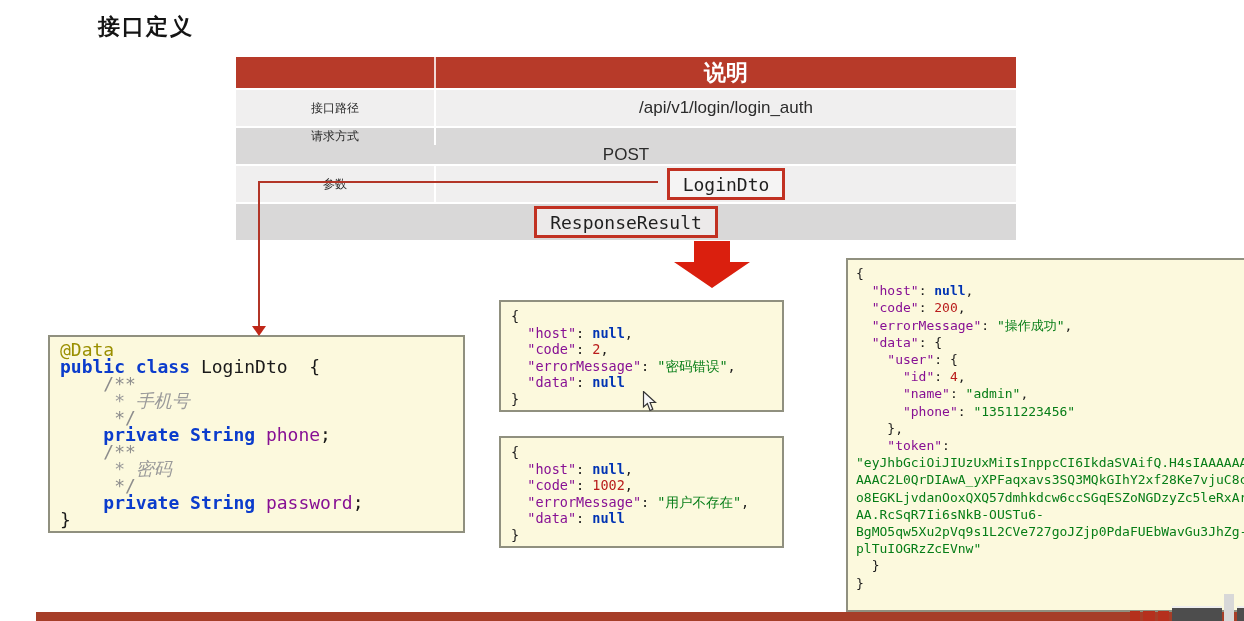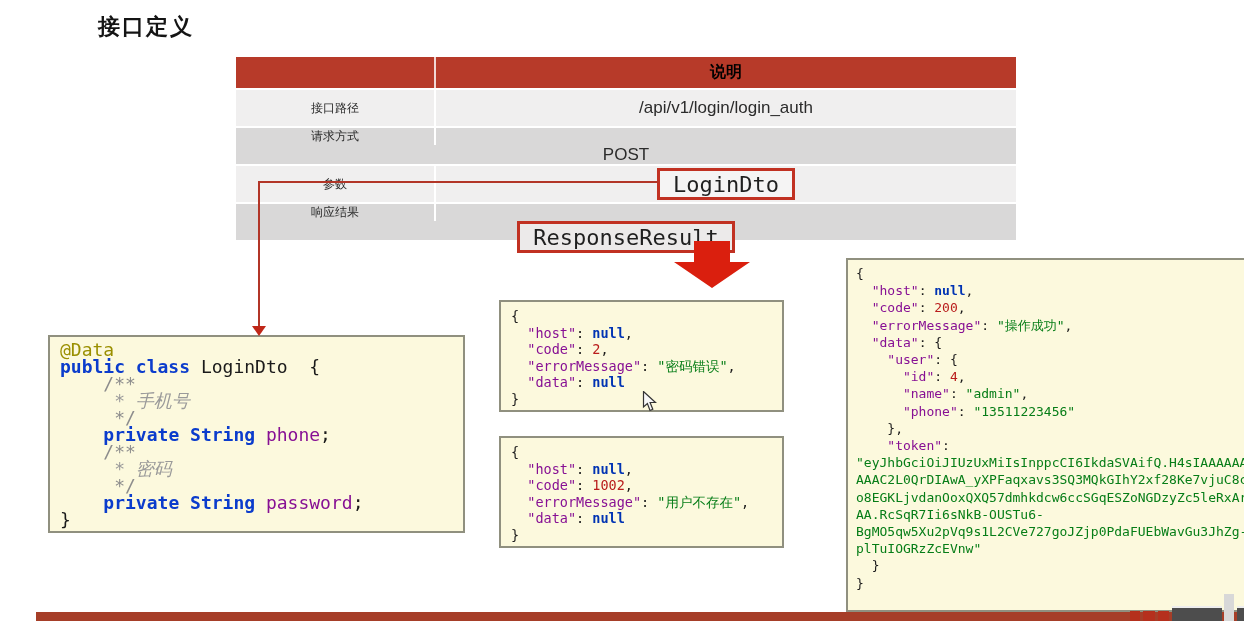--- a/index.html
+++ b/index.html
@@ -7,32 +7,32 @@
   body { font-family:"Liberation Sans", sans-serif; }
   .canvas { position:relative; width:1244px; height:621px; background:#ffffff; overflow:hidden;margin-left:36px; }
 
   .title { position:absolute; left:62px; top:12px; font-size:22px; font-weight:bold;
            color:#141414; letter-spacing:2px; }
 
   
   .table { position:absolute; left:200px; top:57px; width:780px; z-index:1; }
   .thead { display:flex; height:31px; background:#b73a29; }
   .th-empty { width:200px; border-right:2px solid rgba(255,255,255,.8); }
-  .th-desc  { flex:1; color:#000000; font-size:16px; font-weight:bold;
+  .th-desc  { flex:1; color:#ffffff; font-size:22px; font-weight:bold;
               display:flex; align-items:center; justify-content:center; }
   .tr { display:flex; height:36px; margin-top:2px; }
   .tr-light { background:#f0efef; }
   .tr-dark  { background:#d9d8d8;flex-direction:column; }
   .td-label { width:200px; border-right:2px solid #ffffff; display:flex; align-items:center;
               justify-content:center; font-size:12px; color:#2b2b2b; }
   .td-value { flex:1; display:flex; align-items:center; justify-content:center;
               font-size:17px; color:#2b2b2b; }
   .red-box { border:3px solid #c13122; padding:0 13px; height:32px; display:flex;
              align-items:center; font-family:"DejaVu Sans Mono", monospace;
-             font-size:22px; color:#1f1f1f; }
+             font-size:18px; color:#1f1f1f; }
   .box-light { background:#f5f4f4; }
   .box-dark  { background:#eceaea; }
 
   
   .conn-h { position:absolute; left:222px; top:181px; width:400px; height:2px; background:#b23527; z-index:3; }
   .conn-v { position:absolute; left:222px; top:181px; width:2px; height:147px; background:#b23527; z-index:3; }
   .conn-arrow { position:absolute; left:216px; top:326px; width:0; height:0;
                 border-left:7px solid transparent; border-right:7px solid transparent;
                 border-top:10px solid #c02718; z-index:3; }
 
@@ -94,21 +94,20 @@
       <div class="td-label">请求方式</div>
       <div class="td-value">POST</div>
     </div>
     <div class="tr tr-light">
       <div class="td-label">参数</div>
       <div class="td-value">
         <span class="red-box box-light">LoginDto</span>
       </div>
     </div>
     <div class="tr tr-dark">
-      <div class="td-label">响应结果</div>
       <div class="td-value">
         <span class="red-box box-dark">ResponseResult</span>
       </div>
     </div>
   </div>
 
   <div class="conn-h"></div>
   <div class="conn-v"></div>
   <div class="conn-arrow"></div>
 

